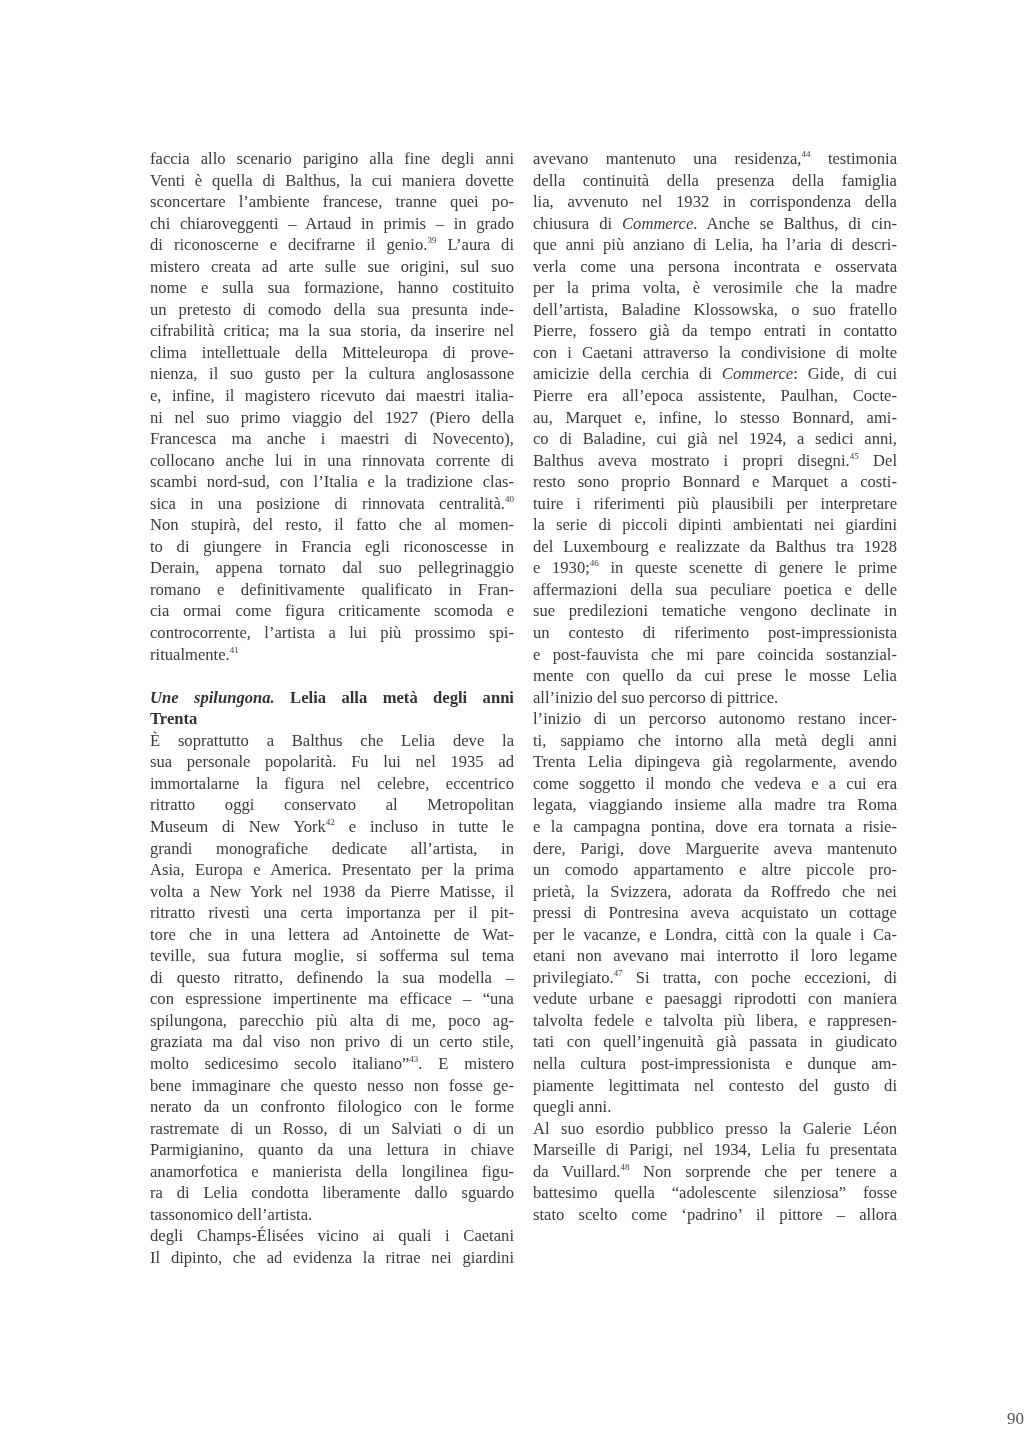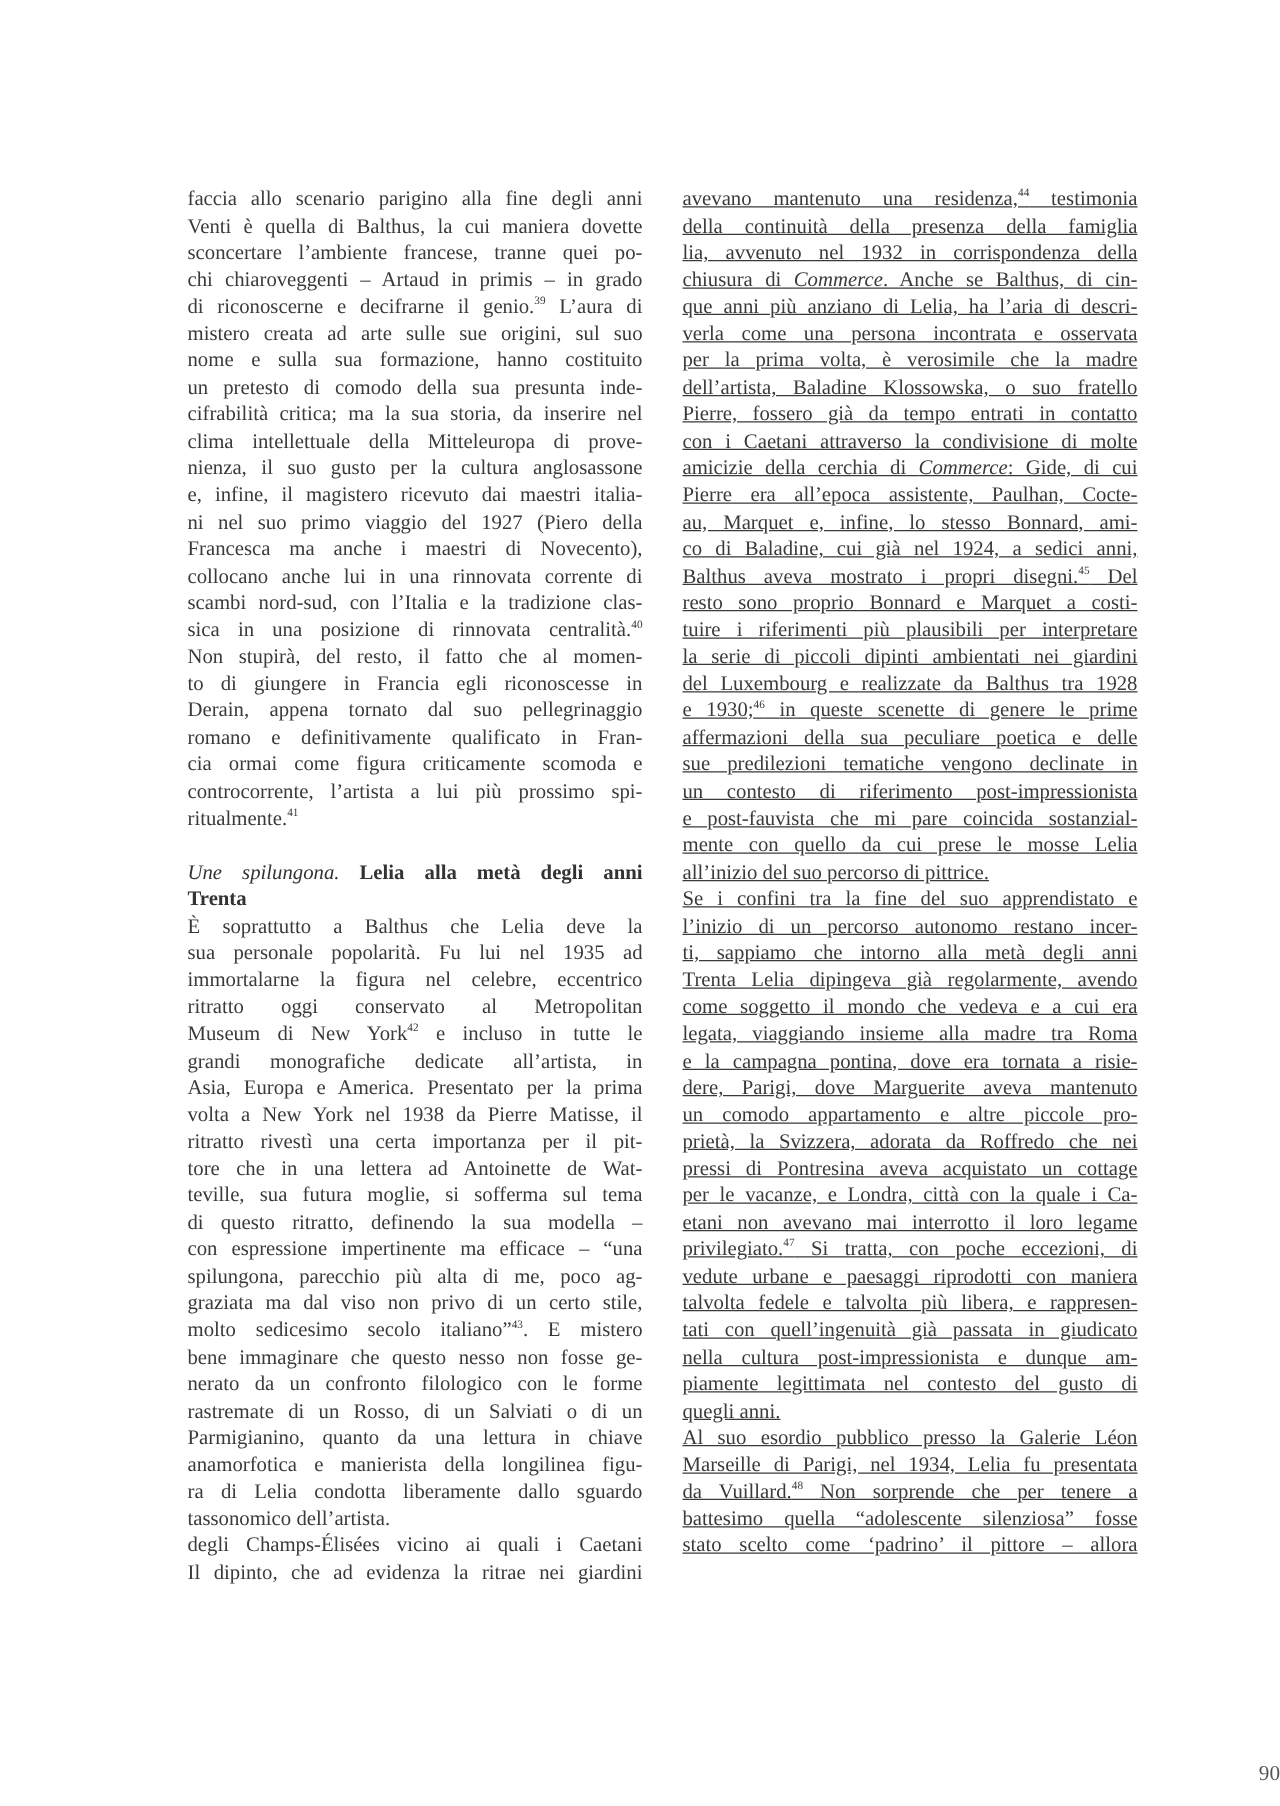--- a/index.html
+++ b/index.html
@@ -7,29 +7,29 @@
   .page {
     position: absolute; left: 0; top: 0; width: 947px; height: 1445px;
     background: #ffffff;
   }
   .col {
     position: absolute; top: 148px; width: 364px;
     font-family: "Liberation Serif", "DejaVu Serif", serif;
     font-size: 16.6px; line-height: 21.55px; color: #3a3a3a;
   }
   .col.left { left: 150px; }
-  .col.right { left: 546px; text-decoration: underline; }
+  .col.right { left: 533px; }
   .line {
     display: block; white-space: nowrap; text-align: justify;
     text-align-last: justify; height: 21.55px; overflow: visible;
   }
   .line.last { text-align-last: left; }
   .gap { display: block; height: 21.55px; }
   .heading { font-weight: bold; color: #333; }
-  .heading i { font-weight: normal; }
+  .heading i { font-weight: bold; }
   sup { font-size: 9px; vertical-align: 0; position: relative; top: -7px; line-height: 0; }
   .folio {
     position: absolute; top: 1409px; left: 0; width: 1024px; text-align: right;
     font-family: "Liberation Serif", "DejaVu Serif", serif; font-size: 17px; color: #555;
   }
 </style>
 </head>
 <body>
 
 <div class="page">
@@ -112,21 +112,20 @@
     <span class="line">tuire i riferimenti più plausibili per interpretare</span>
     <span class="line">la serie di piccoli dipinti ambientati nei giardini</span>
     <span class="line">del Luxembourg e realizzate da Balthus tra 1928</span>
     <span class="line"><span>e 1930;</span><sup>46</sup> <span>in queste scenette di genere le prime</span></span>
     <span class="line">affermazioni della sua peculiare poetica e delle</span>
     <span class="line">sue predilezioni tematiche vengono declinate in</span>
     <span class="line">un contesto di riferimento post-impressionista</span>
     <span class="line">e post-fauvista che mi pare coincida sostanzial-</span>
     <span class="line">mente con quello da cui prese le mosse Lelia</span>
     <span class="line last">all’inizio del suo percorso di pittrice.</span>
-    <span class="line">Se i confini tra la fine del suo apprendistato e</span>
     <span class="line">l’inizio di un percorso autonomo restano incer-</span>
     <span class="line">ti, sappiamo che intorno alla metà degli anni</span>
     <span class="line">Trenta Lelia dipingeva già regolarmente, avendo</span>
     <span class="line">come soggetto il mondo che vedeva e a cui era</span>
     <span class="line">legata, viaggiando insieme alla madre tra Roma</span>
     <span class="line">e la campagna pontina, dove era tornata a risie-</span>
     <span class="line">dere, Parigi, dove Marguerite aveva mantenuto</span>
     <span class="line">un comodo appartamento e altre piccole pro-</span>
     <span class="line">prietà, la Svizzera, adorata da Roffredo che nei</span>
     <span class="line">pressi di Pontresina aveva acquistato un cottage</span>

